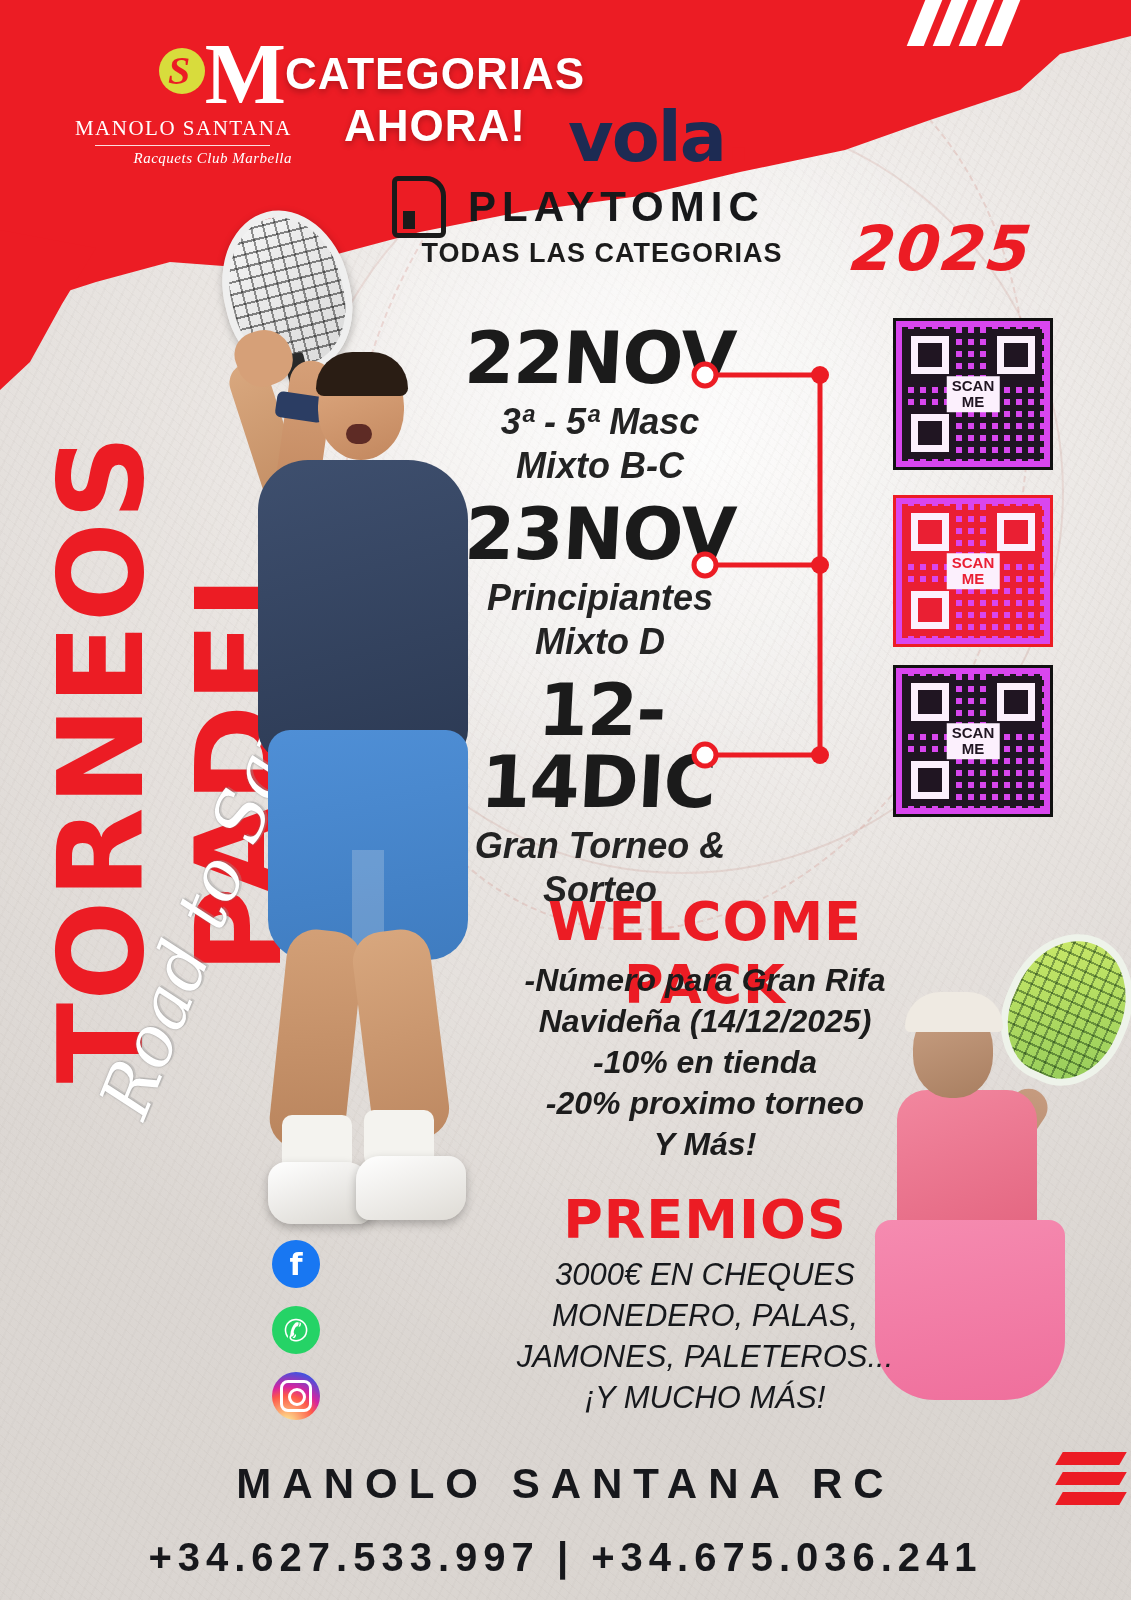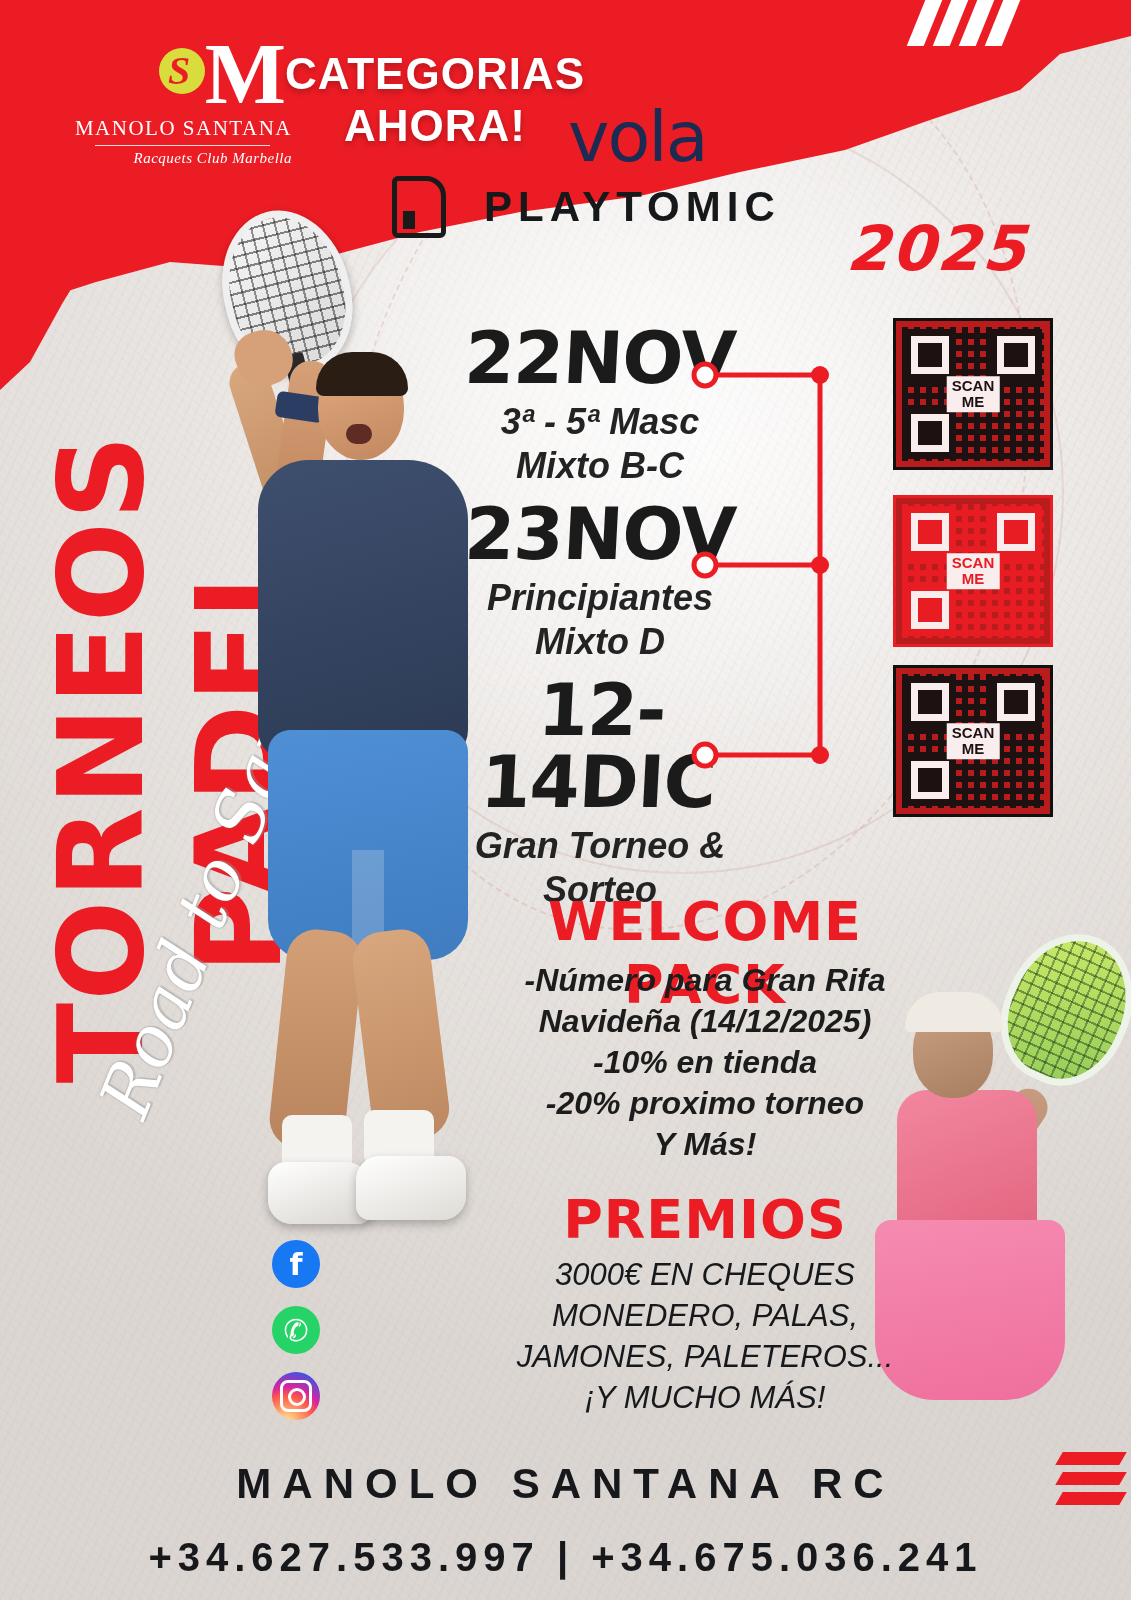--- a/index.html
+++ b/index.html
@@ -174,35 +174,35 @@
     font-weight: bold;
     line-height: 1.18;
     letter-spacing: 1px;
     text-shadow: 0 3px 6px rgba(0,0,0,.25);
   }
   .vola-logo {
     position: absolute;
     left: 568px;
     top: 96px;
     font-size: 70px;
-    font-weight: normal;
+    font-weight: bold;
     color: #1d2b53;
     letter-spacing: -2px;
     font-family: "DejaVu Sans", sans-serif;
   }
   .vola-dot {
     color: #ec1c24;
   }
   .playtomic {
     position: absolute;
     left: 392px;
     top: 176px;
     display: flex;
     align-items: center;
-    gap: 38px;
+    gap: 22px;
   }
   .playtomic-mark {
     width: 44px;
     height: 52px;
     border: 5px solid #1a1a1a;
     border-radius: 6px 20px 6px 6px;
     position: relative;
   }
   .playtomic-mark::after {
     content: "";
@@ -580,21 +580,21 @@
     top: 350px;
     width: 190px;
     height: 430px;
   }
 
   
   .qr {
     position: absolute;
     width: 160px;
     height: 152px;
-    background: #b91c1c;
+    background: #d946ef;
     border: 3px solid #111;
     padding: 6px;
     box-sizing: border-box;
   }
   .qr.red {
     border-color: #ec1c24;
   }
   .qr-inner {
     position: relative;
     width: 100%;
@@ -802,20 +802,21 @@
 
   <div class="vola-logo">
     <span>vola</span><span class="vola-dot">.</span>
   </div>
 
   <div class="playtomic">
     <span class="playtomic-mark"></span>
     <span class="playtomic-text">PLAYTOMIC</span>
   </div>
 
+  <div class="categorias">TODAS LAS CATEGORIAS</div>
   <div class="year">2025</div>
 
   <div class="vertical-title">TORNEOS PADEL</div>
   <div class="script-title">Road to Santa</div>
 
   <div class="player-male">
     <div class="racket">
       <div class="racket-head"></div>
       <div class="racket-handle"></div>
     </div>

